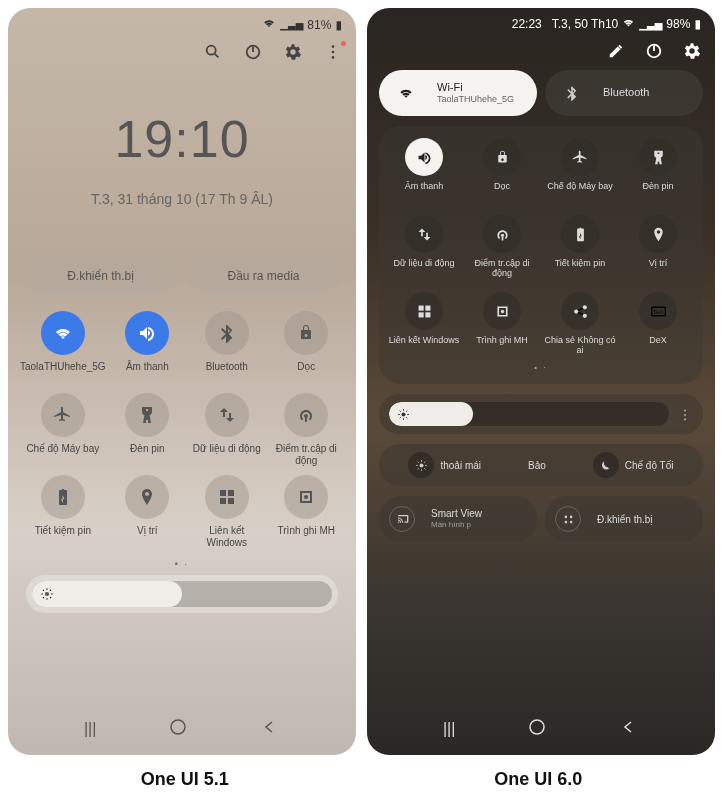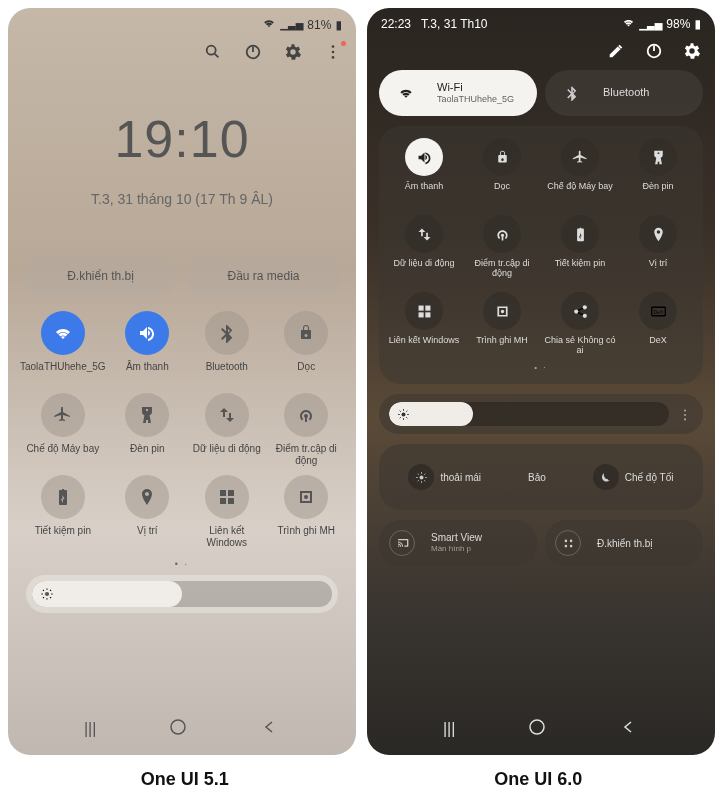--- a/index.html
+++ b/index.html
@@ -3,21 +3,21 @@
 <meta charset="utf-8">
 <style>
 *{margin:0;padding:0;box-sizing:border-box;font-family:-apple-system,BlinkMacSystemFont,sans-serif}
 body{background:#fff;width:723px;height:800px;display:flex;flex-direction:column}
 .phones{display:flex;gap:11px;padding:8px;flex:1}
 .phone{flex:1;border-radius:22px;overflow:hidden;position:relative;display:flex;flex-direction:column}
 .phone-51{background:linear-gradient(180deg,#c5b8a8 0%,#b8a898 35%,#d8d0c8 70%,#c0b8b0 100%)}
 .phone-60{background:linear-gradient(180deg,#2a2520 0%,#3a3028 30%,#5a4a38 55%,#3a3530 80%,#2a2825 100%)}
 .statusbar{display:flex;justify-content:flex-end;align-items:center;padding:8px 14px 4px;gap:4px;font-size:12px;font-weight:500}
 .phone-51 .statusbar{color:#333}
-.phone-60 .statusbar{color:#fff;justify-content:space-between}
+.phone-60 .statusbar{color:#fff;}
 .sb-left{display:flex;align-items:center;gap:10px}
 .sb-right{display:flex;align-items:center;gap:4px}
 .topbar{display:flex;justify-content:flex-end;align-items:center;padding:6px 14px;gap:22px}
 .phone-51 .topbar{color:#444}
 .phone-60 .topbar{color:#fff;justify-content:flex-end;gap:20px}
 .ic{width:18px;height:18px;display:inline-flex;align-items:center;justify-content:center}
 .ic svg{width:100%;height:100%}
 .dot-red{position:relative}
 .dot-red:after{content:'';position:absolute;top:-2px;right:-4px;width:5px;height:5px;background:#e65;border-radius:50%}
 .clock-51{text-align:center;margin-top:42px}
@@ -56,21 +56,21 @@
 .tile-60 .circ{width:38px;height:38px;border-radius:50%;display:flex;align-items:center;justify-content:center;background:rgba(50,45,40,.7)}
 .tile-60.on .circ{background:#f5f3f0}
 .tile-60 .circ svg{width:17px;height:17px;fill:#ddd}
 .tile-60.on .circ svg{fill:#222}
 .tile-60 .lbl{font-size:9px;color:#ddd;text-align:center;line-height:1.15;min-height:22px}
 .brightness-60{background:rgba(60,55,50,.55);border-radius:22px;margin:0 12px;padding:8px 10px;display:flex;align-items:center;gap:8px}
 .br-track-60{flex:1;height:24px;background:rgba(40,35,32,.6);border-radius:14px;position:relative;overflow:hidden}
 .br-fill-60{position:absolute;left:0;top:0;bottom:0;width:30%;background:#f0ede8;border-radius:14px;display:flex;align-items:center;padding-left:8px}
 .br-fill-60 svg{width:13px;height:13px;fill:#333}
 .more-dots{width:16px;color:#ccc;font-size:13px;text-align:center}
-.modes-60{background:rgba(60,55,50,.55);border-radius:22px;margin:10px 12px;padding:20px 6px;display:flex;justify-content:space-around;align-items:center}
+.modes-60{background:rgba(60,55,50,.55);border-radius:22px;margin:10px 12px;padding:8px 6px;display:flex;justify-content:space-around;align-items:center}
 .mode{display:flex;align-items:center;gap:6px;color:#ddd;font-size:10px}
 .mode .mc{width:26px;height:26px;border-radius:50%;background:rgba(40,35,32,.6);display:flex;align-items:center;justify-content:center}
 .mode .mc svg{width:13px;height:13px;fill:#ccc}
 .bottom-row{display:flex;gap:8px;padding:0 12px}
 .bpill{flex:1;background:rgba(60,55,50,.55);border-radius:22px;padding:10px;display:flex;align-items:center;gap:16px;color:#ddd;font-size:10px}
 .bpill .bc{width:26px;height:26px;border-radius:50%;display:flex;align-items:center;justify-content:center;border:1px solid rgba(200,200,200,.3)}
 .bpill .bc svg{width:13px;height:13px;fill:#ccc}
 .bpill .bt{display:flex;flex-direction:column;line-height:1.2}
 .bpill .bt .b2{font-size:8px;opacity:.6}
 .captions{display:flex;padding:6px 8px 10px}
@@ -331,21 +331,21 @@
     <span><svg class="nb" viewBox="0 0 20 20">
             <path d="M12 5l-6 5 6 5" fill="none" stroke="#555" stroke-width="1.5"></path>
           </svg></span>
   </div>
 </div>
 
 <div class="phone phone-60">
   <div class="statusbar">
     <div class="sb-left">
       <span>22:23</span>
-      <span>T.3, 31 Th10</span>
+      <span>T.3, 50 Th10</span>
     </div>
     <div class="sb-right">
       <span><svg viewBox="0 0 20 20" width="13" fill="#fff">
               <use href="#i-wifi"></use>
             </svg></span>
       <span style="font-size:10px">▁▃▅</span>
       <span>98%</span>
       <span>▮</span>
     </div>
   </div>

